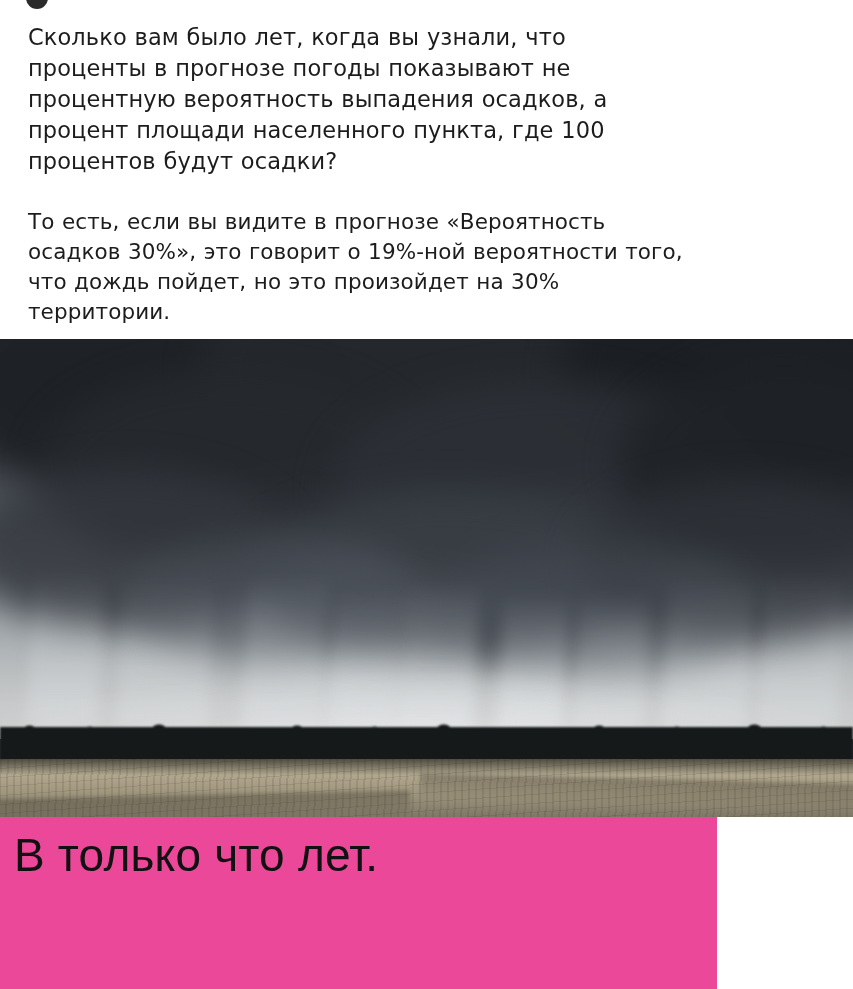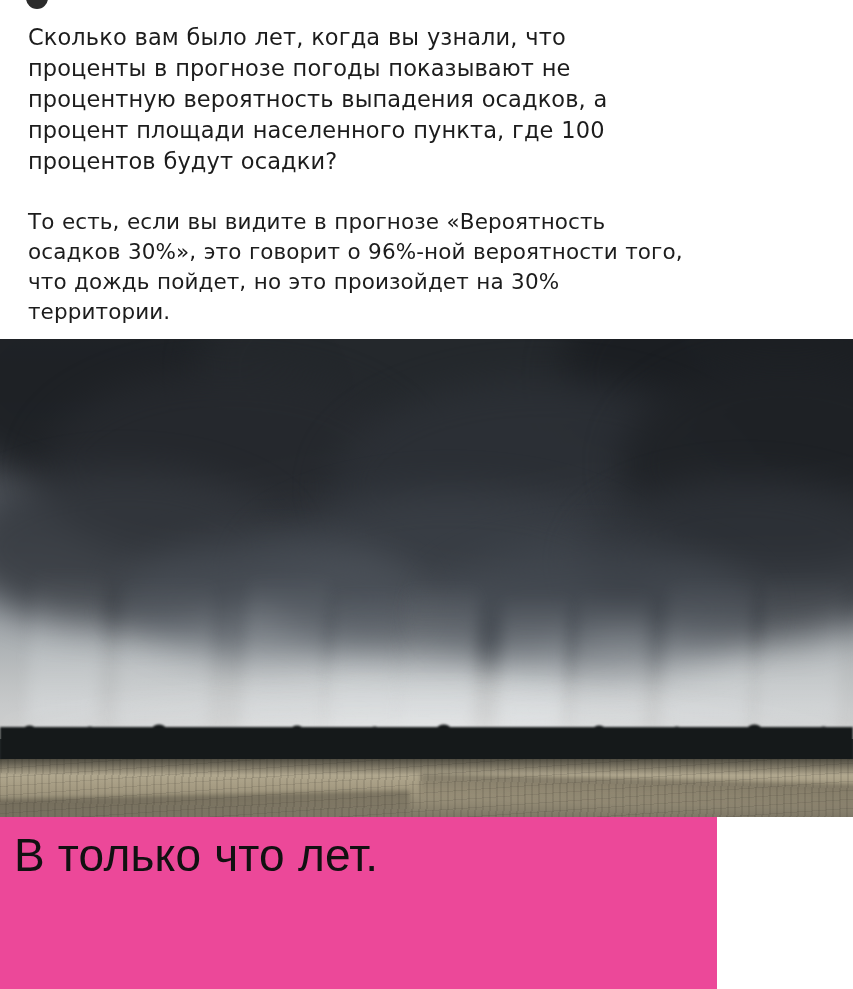--- a/index.html
+++ b/index.html
@@ -237,21 +237,21 @@
 </style>
 </head>
 <body>
 
 <div class="post">
 
   <div class="top-clip"></div>
 
   <div class="text-block">
     <p class="paragraph">Сколько вам было лет, когда вы узнали, что проценты в прогнозе погоды показывают не процентную вероятность выпадения осадков, а процент площади населенного пункта, где 100 процентов будут осадки?</p>
-    <p class="paragraph secondary">То есть, если вы видите в прогнозе «Вероятность осадков 30%», это говорит о 96%-ной вероятности того, что дождь пойдет, но это произойдет на 30% территории.</p>
+    <p class="paragraph secondary">То есть, если вы видите в прогнозе «Вероятность осадков 30%», это говорит о 19%-ной вероятности того, что дождь пойдет, но это произойдет на 30% территории.</p>
   </div>
 
   <div class="photo-wrap">
     <div class="photo">
       <div class="sky"></div>
 
       <div class="cloud c1"></div>
       <div class="cloud c2"></div>
       <div class="cloud c3"></div>
       <div class="cloud c4"></div>

